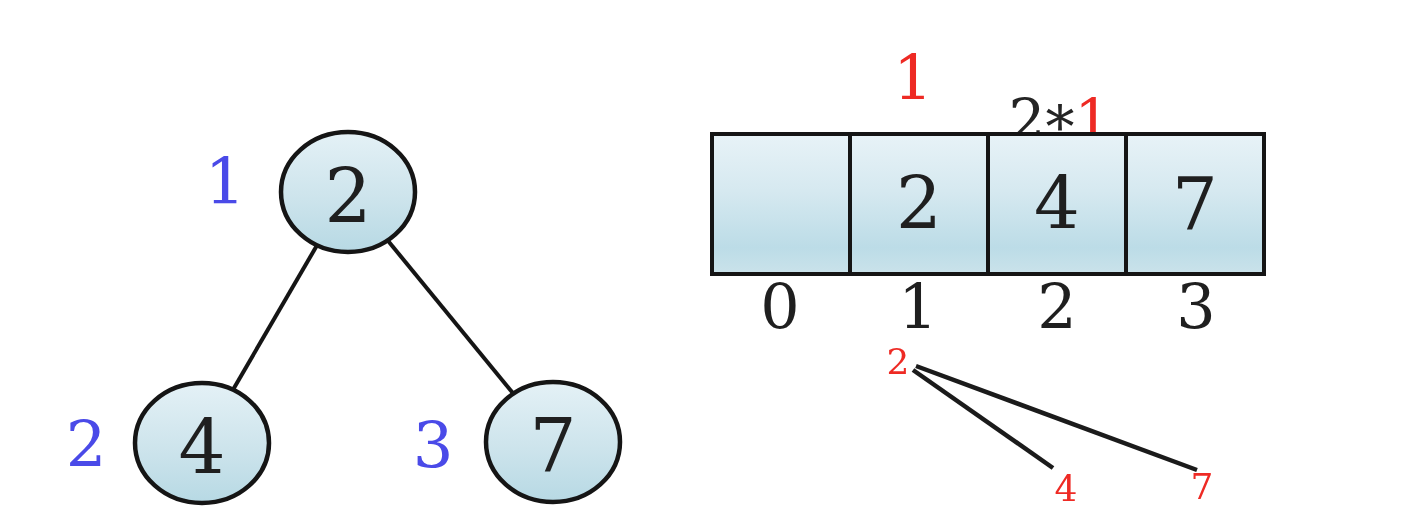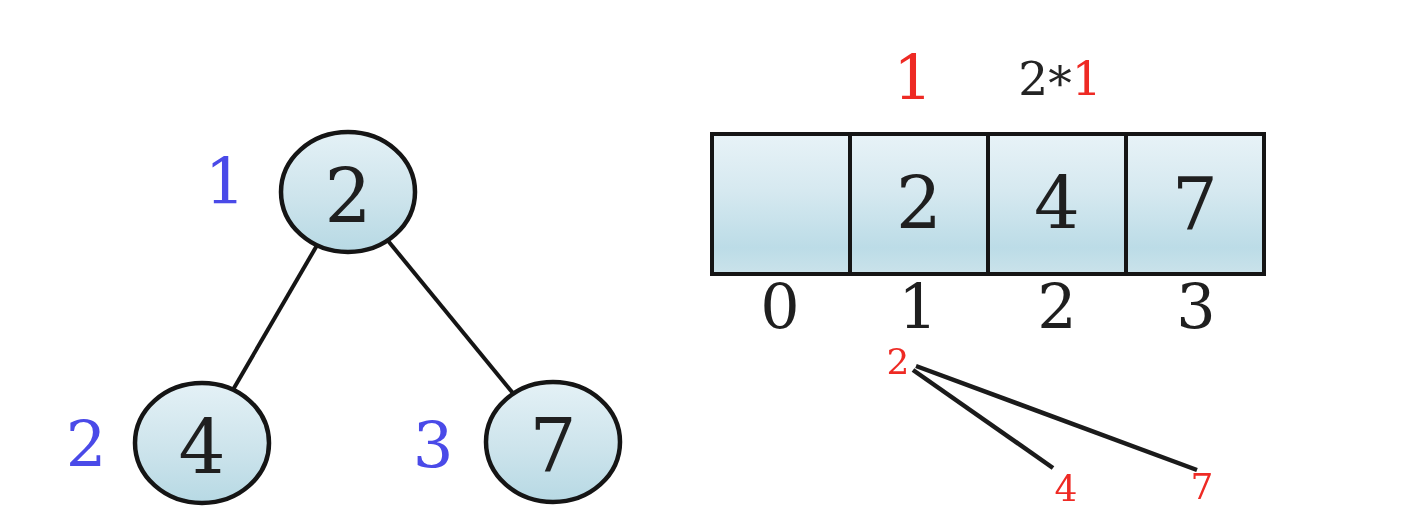--- a/index.html
+++ b/index.html
@@ -13,21 +13,21 @@
   .layer{position:absolute;left:0;top:0;width:1406px;height:522px;}
   .pos{
     position:absolute;
     transform:translate(-50%,-50%);
     white-space:nowrap;
     line-height:1;
     color:#1b1b1b;
   }
   .node-digit{font-size:74px;color:#1f1f1f;}
   .blue-label{font-size:64px;color:#4a4ae8;}
-  .formula{font-size:47px;color:#242424;}
+  .formula{font-size:58px;color:#242424;margin-top:42px;}
   .formula .red{color:#ee2a24;}
   .formula .star{display:inline-block;transform:translateY(0.12em);}
   .red-big{font-size:62px;color:#ee2a24;}
   .index-digit{font-size:62px;color:#1f1f1f;}
   .mini-digit{font-size:36px;color:#ee2a24;}
   .array-box{
     position:absolute;
     left:710px;top:132px;
     width:556px;height:144px;
     box-sizing:border-box;

